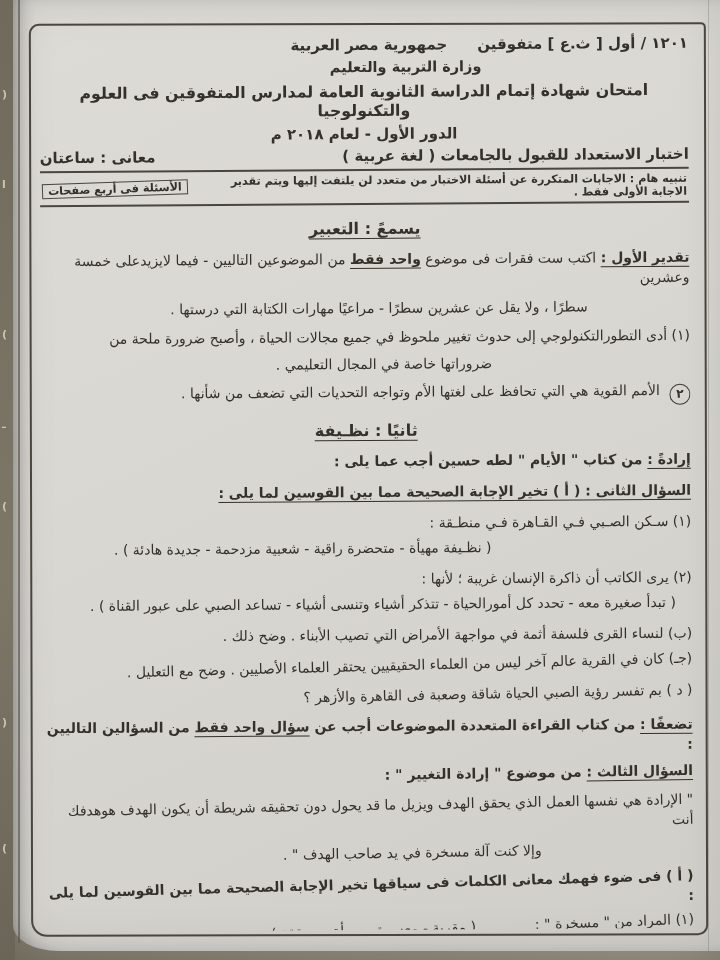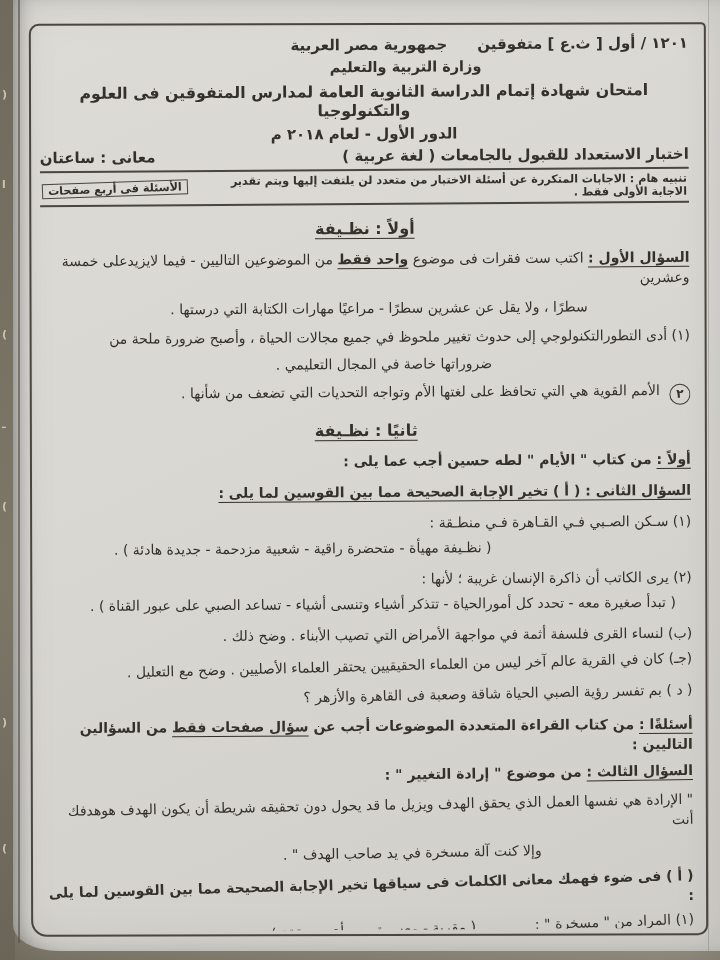--- a/index.html
+++ b/index.html
@@ -118,47 +118,47 @@
         <p class="session">الدور الأول - لعام ٢٠١٨ م</p>
         <div class="testrow">
           <span>اختبار الاستعداد للقبول بالجامعات ( لغة عربية )</span>
           <span>معانى : ساعتان</span>
         </div>
         <div class="notice">
           <span>تنبيه هام : الاجابات المتكررة عن أسئلة الاختبار من متعدد لن يلتفت إليها ويتم تقدير الاجابة الأولى فقط .</span>
           <span class="pages">الأسئلة فى أربع صفحات</span>
         </div>
 
-        <p class="h-section"><span class="u">أولاً : نظـيفة</span></p>
+        <p class="h-section"><span class="u">يسمعً : التعبير</span></p>
 
-        <p class="ln q1"><span class="b u">السؤال الأول :</span><span> اكتب ست فقرات  فى موضوع </span><span class="b u">واحد فقط</span><span> من الموضوعين التاليين - فيما لايزيدعلى خمسة وعشرين</span></p>
+        <p class="ln q1"><span class="b u">تقدير الأول :</span><span> اكتب ست فقرات  فى موضوع </span><span class="b u">واحد فقط</span><span> من الموضوعين التاليين - فيما لايزيدعلى خمسة وعشرين</span></p>
         <p class="ln indent1">سطرًا ، ولا يقل عن عشرين سطرًا - مراعيًا مهارات الكتابة التي درستها .</p>
 
         <p class="ln topic"><span>(١)</span><span> أدى التطورالتكنولوجي إلى حدوث تغيير ملحوظ في جميع مجالات الحياة ، وأصبح ضرورة ملحة من</span></p>
         <p class="ln indent2">ضروراتها خاصة في المجال التعليمي .</p>
 
         <p class="ln topic"><span class="circnum">٢</span><span> الأمم القوية هي التي تحافظ على لغتها الأم وتواجه التحديات التي تضعف من شأنها .</span></p>
 
         <p class="h-section"><span class="u">ثانيًا : نظـيفة</span></p>
 
-        <p class="ln part1"><span class="u">أولاً :</span><span> من كتاب " الأيام " لطه حسين أجب عما يلى :</span></p>
+        <p class="ln part1"><span class="u">إرادةً :</span><span> من كتاب " الأيام " لطه حسين أجب عما يلى :</span></p>
 
         <p class="ln q2"><span class="u">السؤال الثانى : ( أ )  تخير الإجابة الصحيحة مما بين القوسين لما يلى :</span></p>
 
         <p class="ln item">(١) سـكن الصـبي فـي القـاهرة فـي منطـقة :</p>
         <p class="ln choices-a">( نظـيفة مهيأة - متحضرة راقية - شعبية مزدحمة - جديدة هادئة ) .</p>
 
         <p class="ln item">(٢) يرى الكاتب أن ذاكرة الإنسان غريبة ؛ لأنها :</p>
         <p class="ln choices-b">( تبدأ صغيرة معه - تحدد كل أمورالحياة - تتذكر أشياء وتنسى أشياء - تساعد الصبي على عبور القناة ) .</p>
 
         <p class="ln item">(ب) لنساء القرى فلسفة أثمة في مواجهة الأمراض التي تصيب الأبناء . وضح ذلك .</p>
         <p class="ln item ic">(جـ) كان في القرية عالم آخر ليس من العلماء الحقيقيين يحتقر العلماء الأصليين . وضح مع التعليل .</p>
         <p class="ln item id">( د ) بم تفسر رؤية الصبي الحياة شاقة وصعبة فى القاهرة والأزهر ؟</p>
 
-        <p class="ln part2"><span class="u">أسئلةًا :</span><span> من كتاب القراءة  المتعددة الموضوعات أجب عن </span><span class="u">سؤال صفحات فقط</span><span> من السؤالين التاليين :</span></p>
+        <p class="ln part2"><span class="u">تضعفًا :</span><span> من كتاب القراءة  المتعددة الموضوعات أجب عن </span><span class="u">سؤال واحد فقط</span><span> من السؤالين التاليين :</span></p>
 
         <p class="ln q3"><span class="u">السؤال الثالث :</span><span>  من موضوع " </span><span>إرادة التغيير</span><span> " :</span></p>
 
         <p class="ln quote1">" الإرادة هي نفسها العمل الذي يحقق الهدف ويزيل ما قد يحول دون تحقيقه شريطة أن  يكون الهدف هوهدفك  أنت</p>
         <p class="ln quote2">وإلا كنت آلة مسخرة في يد صاحب الهدف " .</p>
 
         <p class="ln parta">( أ ) فى ضوء فهمك معانى الكلمات فى سياقها تخير الإجابة الصحيحة مما بين القوسين لما يلى :</p>
 
         <div class="ln vrow">
           <span class="vq">(١) المراد من  " مسخرة " :</span>

